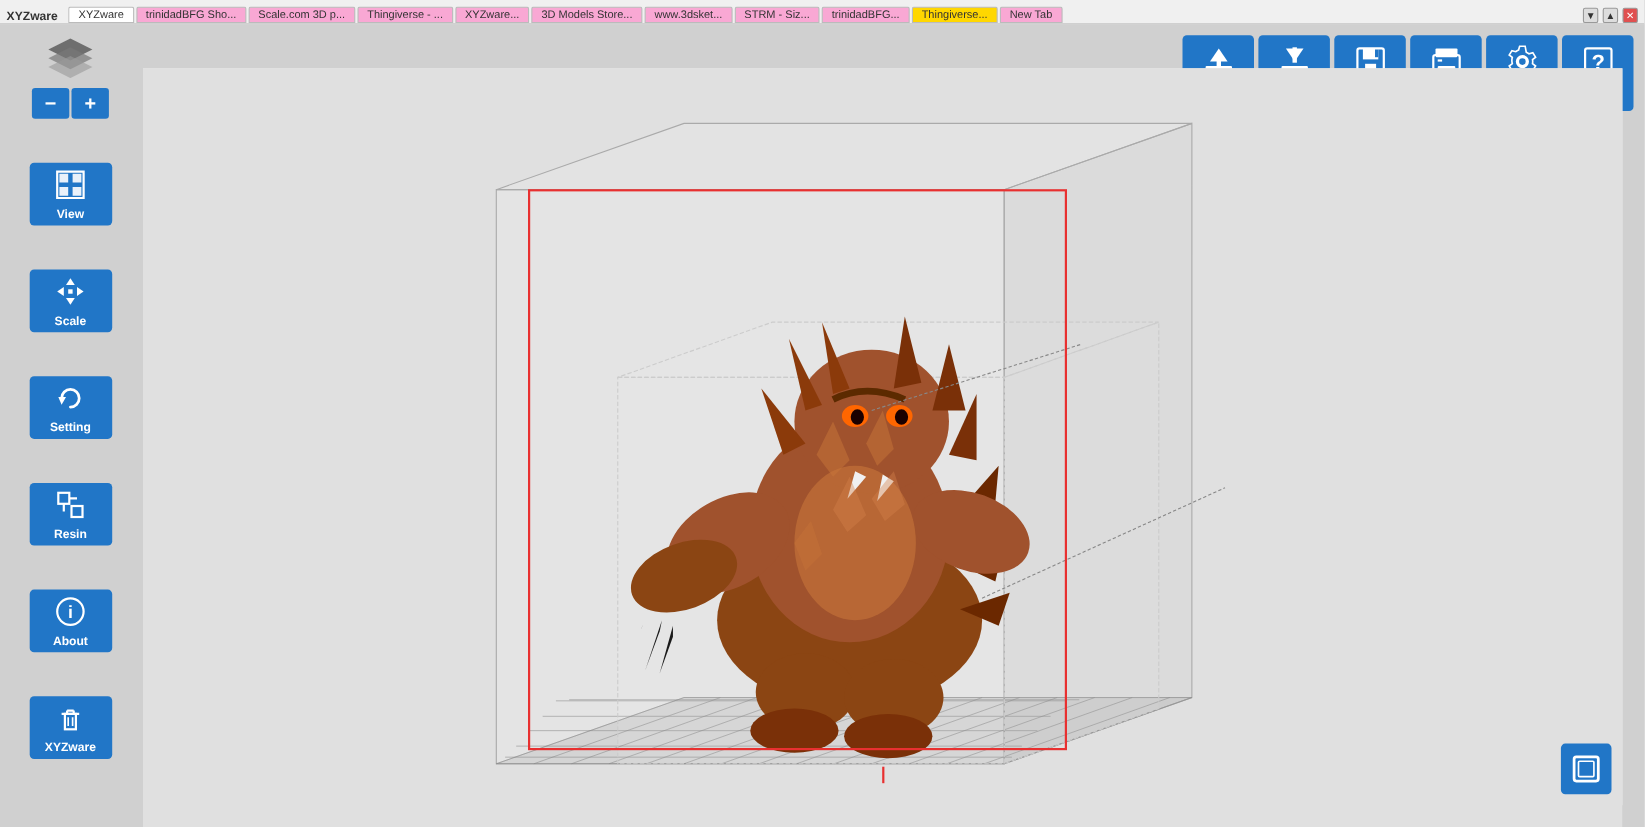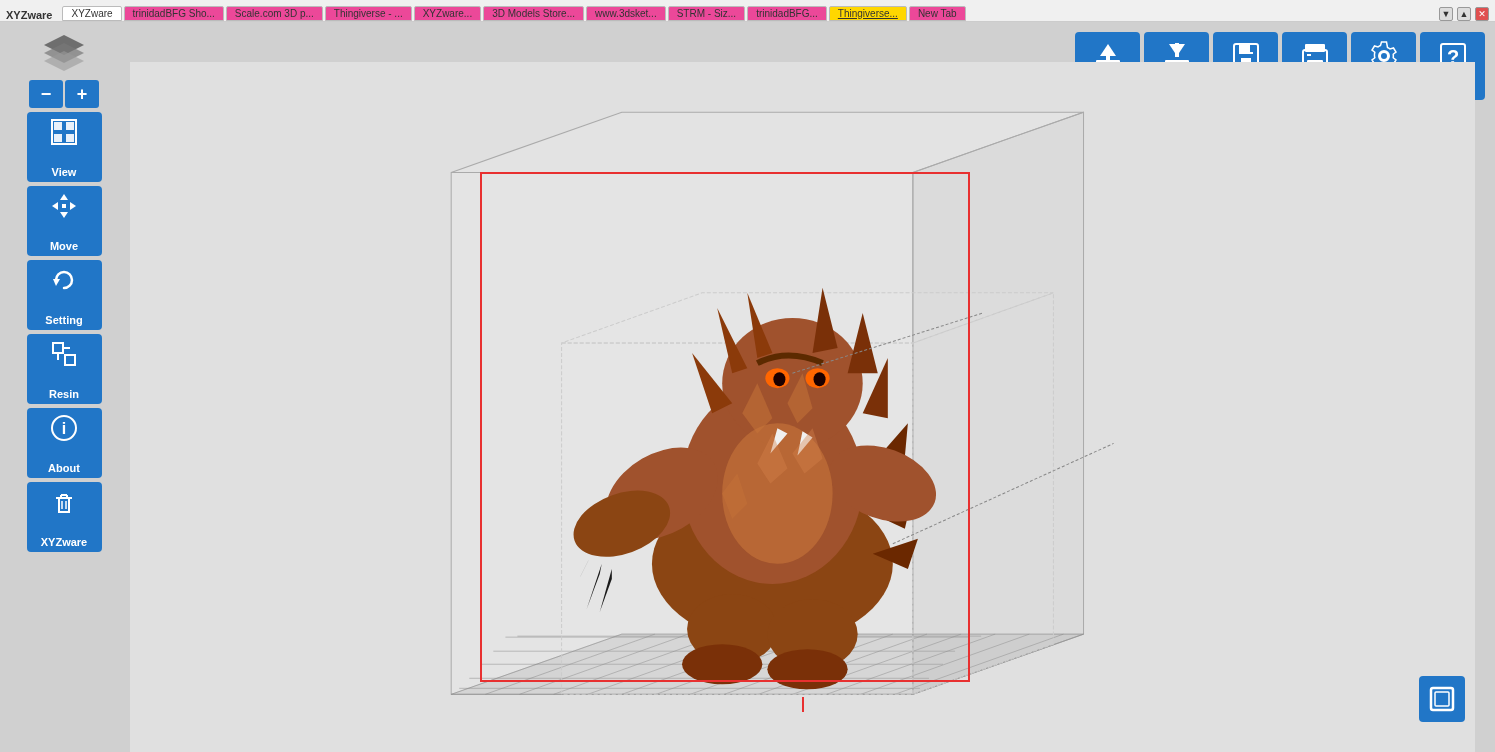--- a/index.html
+++ b/index.html
@@ -30,21 +30,21 @@
       font-weight: bold;
       margin-right: 10px;
     }
     #titlebar .tabs-area {
       display: flex;
       gap: 2px;
       flex: 1;
       overflow: hidden;
     }
     .tab-item {
-      background: #ec4899;
+      background: #f9a8d4;
       border: 1px solid #bbb;
       padding: 1px 8px;
       font-size: 10px;
       border-radius: 2px 2px 0 0;
       white-space: nowrap;
       max-width: 120px;
       overflow: hidden;
       text-overflow: ellipsis;
     }
     .tab-item.active { background: #fff; }
@@ -107,21 +107,22 @@
       width: 75px;
       background: #2176c7;
       border: none;
       border-radius: 4px;
       color: white;
       cursor: pointer;
       display: flex;
       flex-direction: column;
       align-items: center;
       padding: 6px 4px 4px;
-      gap: 16px;
+      gap: 3px;
+      margin-top: 36px;
     }
     .tool-btn .tool-icon {
       font-size: 22px;
       line-height: 1;
     }
     .tool-btn .tool-label {
       font-size: 11px;
       font-weight: bold;
     }
 
@@ -197,21 +198,21 @@
   <div class="tabs-area">
     <div class="tab-item active">XYZware</div>
     <div class="tab-item">trinidadBFG Sho...</div>
     <div class="tab-item">Scale.com 3D p...</div>
     <div class="tab-item">Thingiverse - ...</div>
     <div class="tab-item">XYZware...</div>
     <div class="tab-item">3D Models Store...</div>
     <div class="tab-item">www.3dsket...</div>
     <div class="tab-item">STRM - Siz...</div>
     <div class="tab-item">trinidadBFG...</div>
-    <div class="tab-item" style="background:#ffd700; color:#333;text-decoration:underline;">Thingiverse...</div>
+    <div class="tab-item" style="background:#ffd700; color:#333;">Thingiverse...</div>
     <div class="tab-item">New Tab</div>
   </div>
   <div class="win-controls">
     <div class="win-btn">▼</div>
     <div class="win-btn">▲</div>
     <div class="win-btn" style="background:#e05050; color:white;">✕</div>
   </div>
 </div>
 
 <div id="main">
@@ -245,21 +246,21 @@
     <button class="tool-btn">
       <span class="tool-icon">
         <svg width="28" height="28" viewBox="0 0 28 28" fill="white">
           <polygon points="14,2 18,8 10,8"></polygon>
           <polygon points="14,26 18,20 10,20"></polygon>
           <polygon points="2,14 8,10 8,18"></polygon>
           <polygon points="26,14 20,10 20,18"></polygon>
           <rect x="12" y="12" width="4" height="4"></rect>
         </svg>
       </span>
-      <span class="tool-label">Move</span>
+      <span class="tool-label">Scale</span>
     </button>
 
     <button class="tool-btn">
       <span class="tool-icon">
         <svg width="28" height="28" viewBox="0 0 28 28" fill="none" stroke="white" stroke-width="2.5">
           <path d="M6 14 A8 8 0 1 1 14 22" stroke-linecap="round"></path>
           <polygon points="6,20 3,13 10,13" fill="white" stroke="none"></polygon>
         </svg>
       </span>
       <span class="tool-label">Setting</span>

